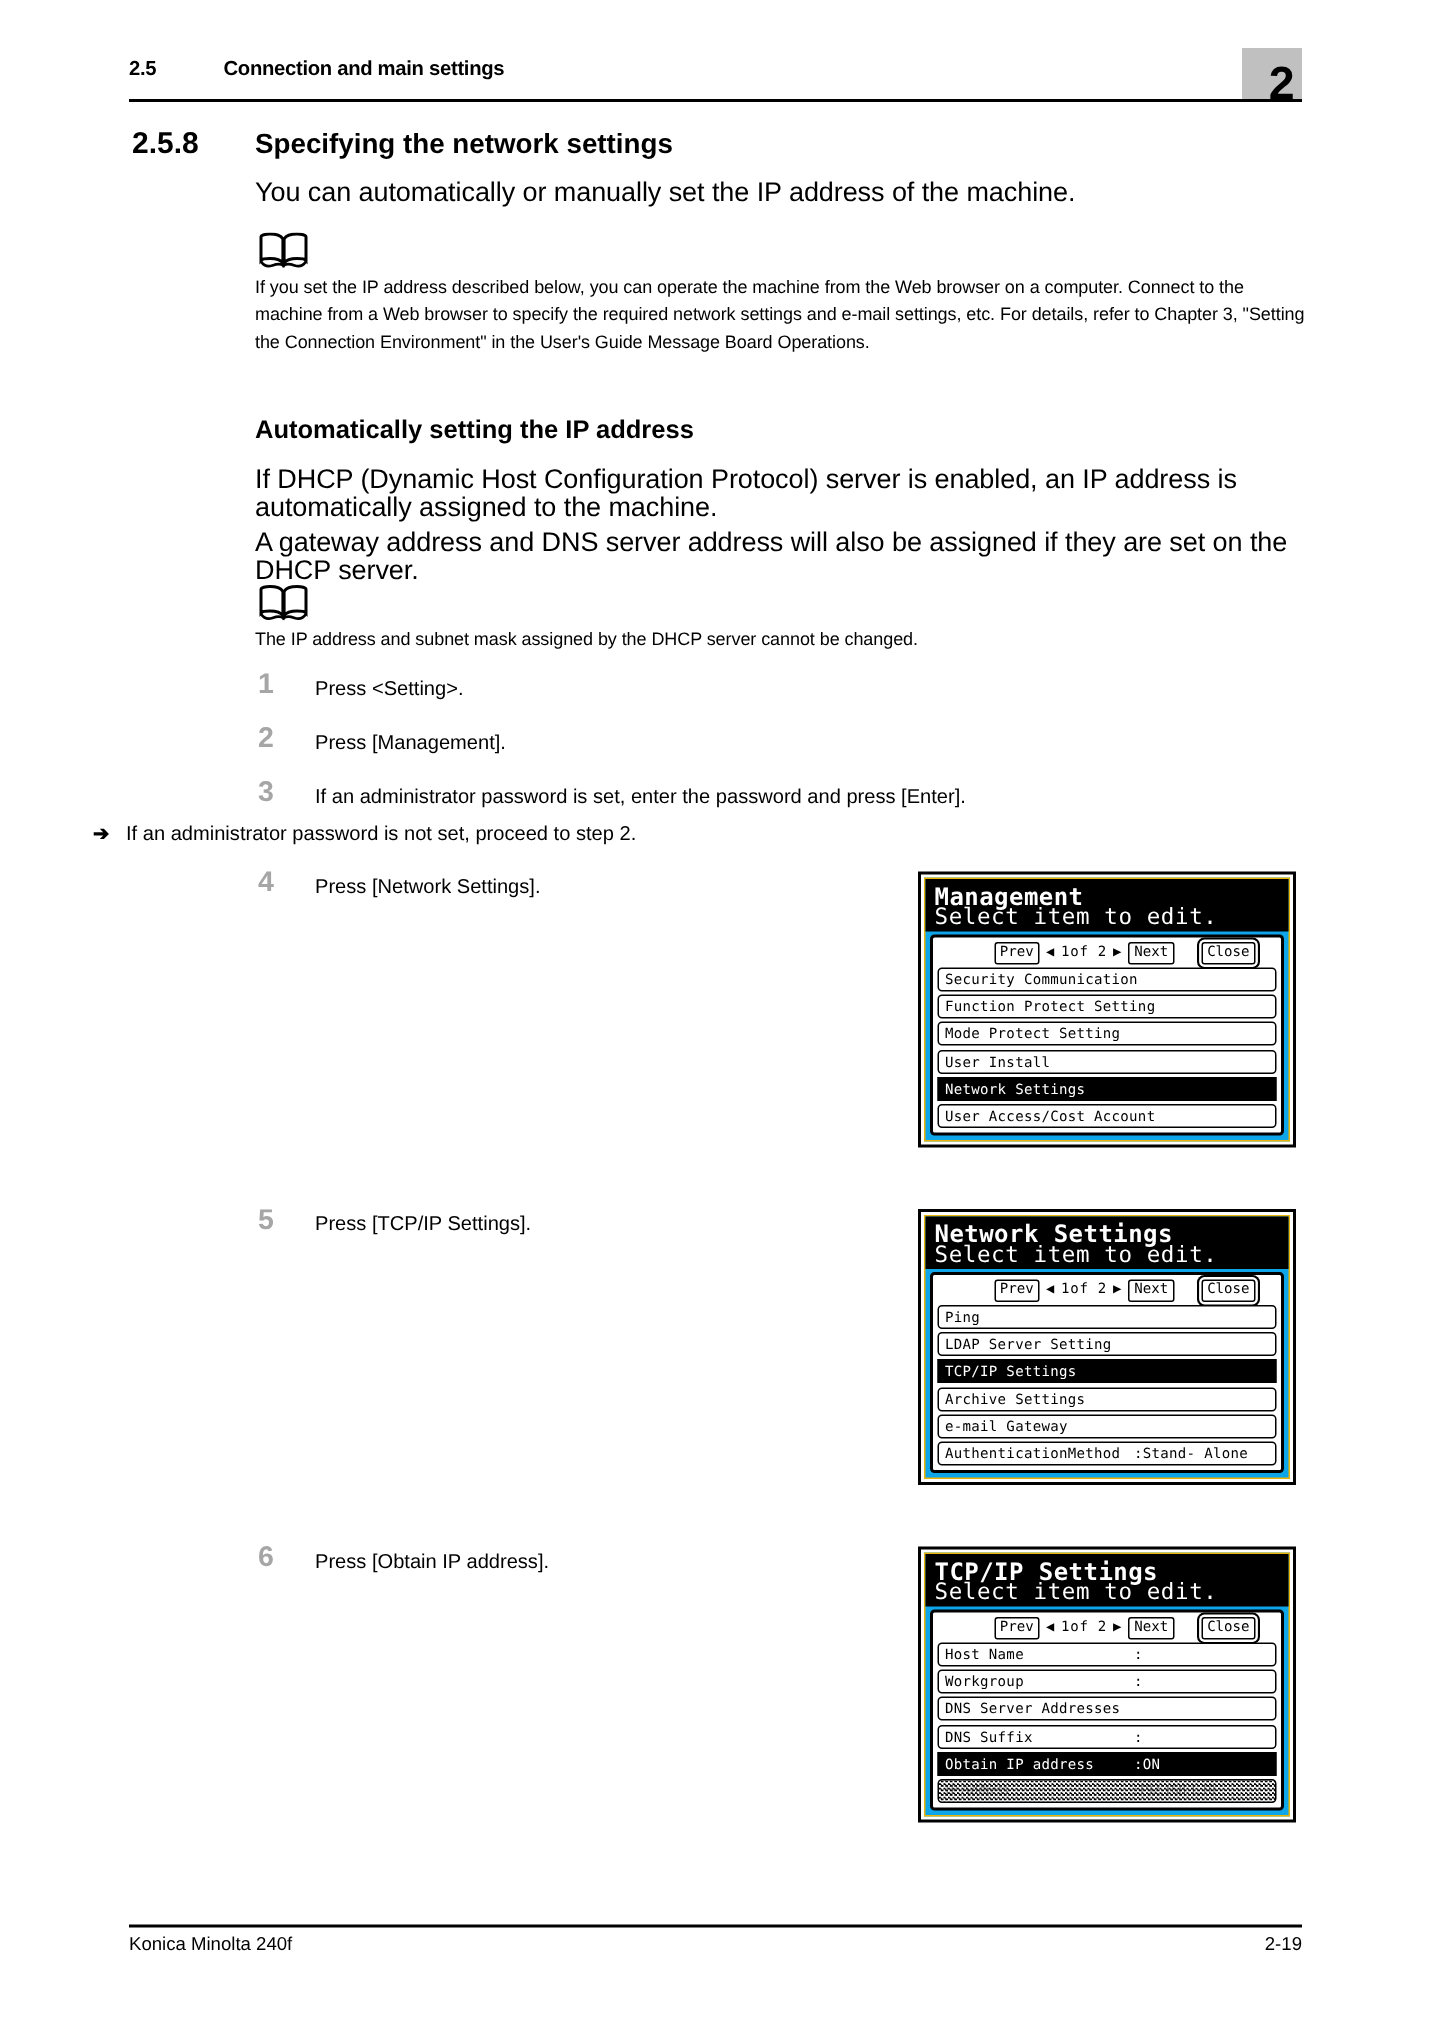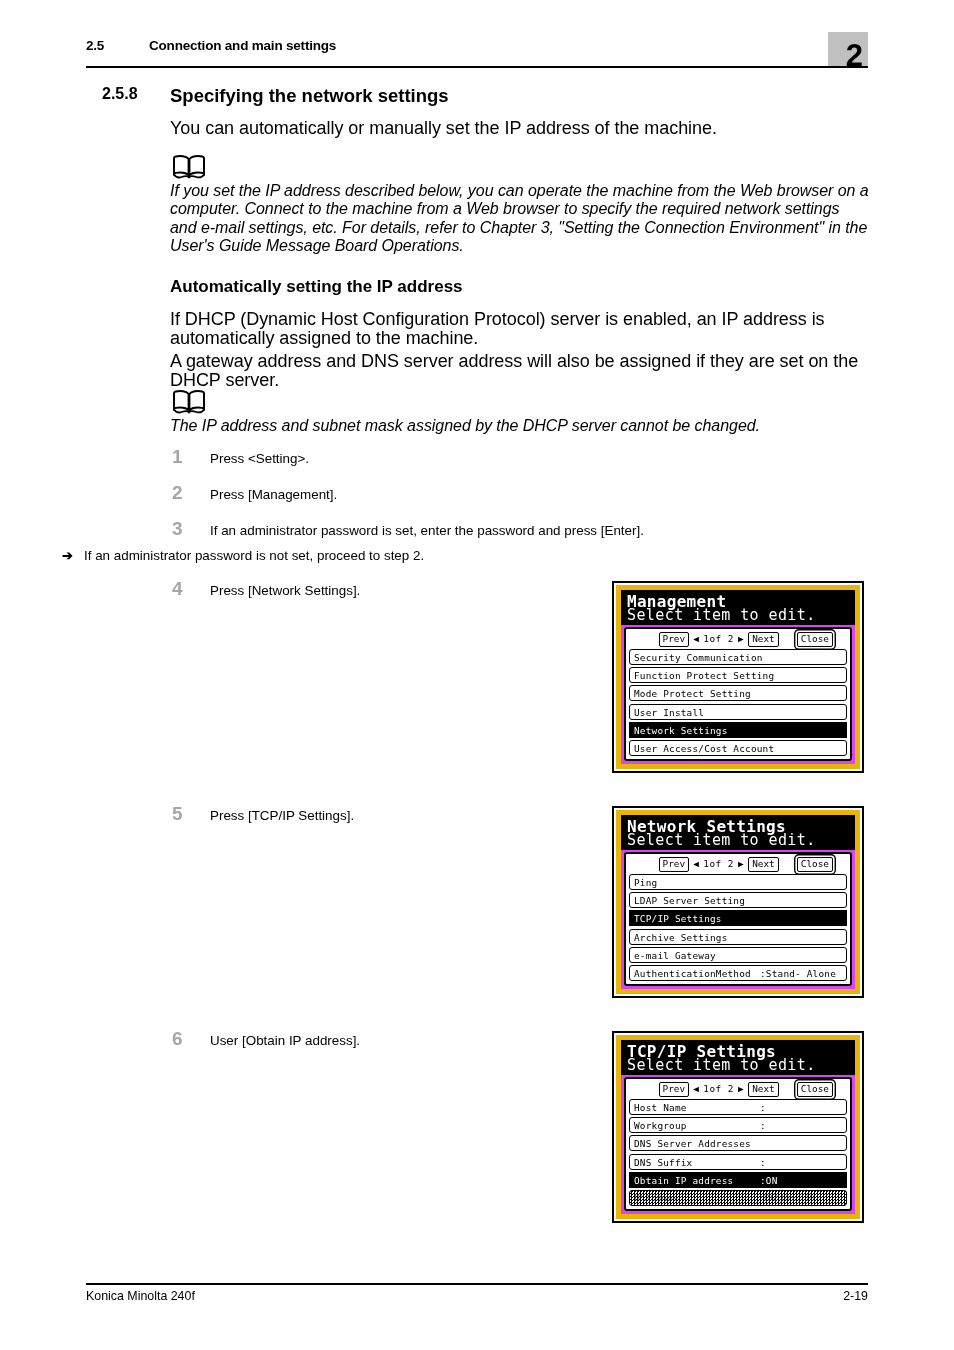--- a/index.html
+++ b/index.html
@@ -68,23 +68,23 @@
 
   
   #section-heading {
     position: absolute;
     left: 86px;
     top: 85px;
     width: 782px;
   }
   #section-heading .sec-num {
     position: absolute;
-    left: 16px;
-    top: 0;
-    font-size: 16px;
+    left: 2px;
+    top: 0;
+    font-size: 20px;
     font-weight: bold;
     text-align: center;
   }
   #section-heading .sec-title {
     position: absolute;
     left: 84px;
     top: 0;
     font-size: 18.5px;
     font-weight: bold;
   }
@@ -95,23 +95,22 @@
     left: 170px;
     width: 700px;
     font-size: 18px;
     line-height: 18.6px;
     letter-spacing: -0.05px;
   }
   .note-text {
     position: absolute;
     left: 170px;
     width: 700px;
-    font-size: 16px;
+    font-size: 12px;
     line-height: 18.4px;
-    font-style: italic;
     letter-spacing: -0.05px;
   }
   .sub-heading {
     position: absolute;
     left: 170px;
     font-size: 17px;
     font-weight: bold;
   }
 
   
@@ -170,23 +169,23 @@
   .lcd {
     position: absolute;
     left: 612px;
     width: 252px;
     background: #ffffff;
     border: 2px solid #000;
     box-sizing: border-box;
     font-family: "DejaVu Sans Mono", monospace;
   }
   .lcd-inner {
-    border: 5px solid #eab308;
+    border: 1px solid #eab308;
     margin: 2px;
-    background: #d946ef;
+    background: #0ea5e9;
   }
   .lcd-titlebar {
     background: #000;
     color: #fff;
     padding: 3px 6px 4px 6px;
   }
   .lcd-title {
     font-size: 16px;
     font-weight: bold;
     line-height: 17px;
@@ -367,21 +366,21 @@
   <span class="step-body">Press [Network Settings].</span>
 </div>
 
 <div class="step" style="top:807px;">
   <span class="step-num">5</span>
   <span class="step-body">Press [TCP/IP Settings].</span>
 </div>
 
 <div class="step" style="top:1032px;">
   <span class="step-num">6</span>
-  <span class="step-body">User [Obtain IP address].</span>
+  <span class="step-body">Press [Obtain IP address].</span>
 </div>
 
 <div class="lcd" style="top:581px;">
   <div class="lcd-inner">
     <div class="lcd-titlebar">
       <div class="lcd-title">Management</div>
       <div class="lcd-subtitle">Select item to edit.</div>
     </div>
     <div class="lcd-body">
       <div class="lcd-navbar">

